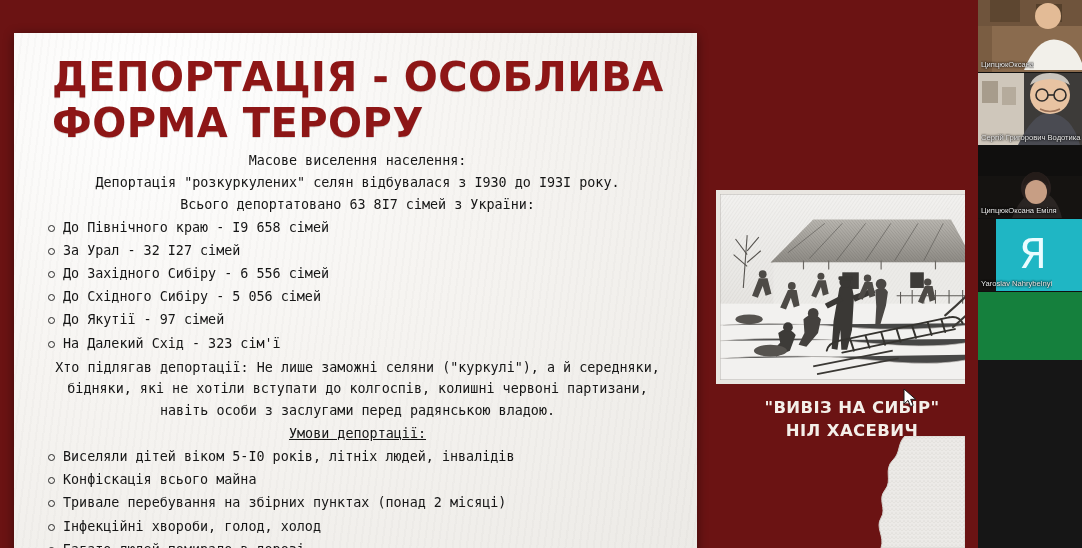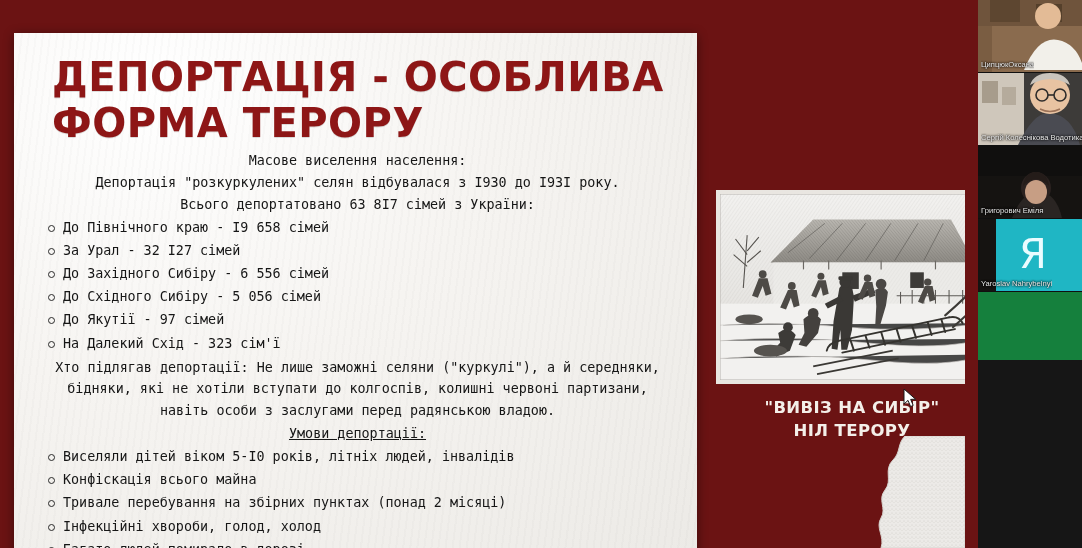--- a/index.html
+++ b/index.html
@@ -398,21 +398,21 @@
             <path d="M100 184 L184 168"></path>
           </g>
 
           <rect x="0" y="0" width="272" height="190" fill="none" stroke="#b5b2ad" stroke-width="1"></rect>
         </svg>
       </div>
     </div>
 
     <div class="art-caption">
       <span class="ln">"ВИВІЗ НА СИБІР"</span>
-      <span class="ln">НІЛ ТЕРОРУ</span>
+      <span class="ln">НІЛ ХАСЕВИЧ</span>
     </div>
 
     <div class="cursor">
       <svg viewBox="0 0 14 20" aria-hidden="true">
         <path d="M1 1 L1 16 L5 12.4 L7.6 18.6 L10.2 17.4 L7.7 11.4 L12.6 11.2 Z" fill="#ffffff" stroke="#1a1a1a" stroke-width="1"></path>
       </svg>
     </div>
 
     <div class="torn">
       <svg viewBox="0 0 118 112" preserveAspectRatio="none" aria-hidden="true">
@@ -467,35 +467,35 @@
           <ellipse cx="72" cy="22" rx="20" ry="19" fill="#e8c3a2"></ellipse>
           <path d="M52 12 q20 -12 40 0 q-4 -12 -20 -12 q-16 0 -20 12" fill="#c9c4bd"></path>
           <g fill="none" stroke="#2e2c2b" stroke-width="1.6">
             <circle cx="64" cy="22" r="6"></circle>
               <circle cx="82" cy="22" r="6"></circle>
             <line x1="70" y1="22" x2="76" y2="22"></line>
           </g>
           <path d="M62 36 q10 5 20 0" stroke="#9c7258" stroke-width="1.4" fill="none"></path>
         </svg>
       </div>
-      <div class="nm">Сергій Колеснікова Водотика</div>
+      <div class="nm">Сергій Григорович Водотика</div>
     </div>
 
     <div class="tile">
       <div class="vid">
         <svg viewBox="0 0 110 72" preserveAspectRatio="none" aria-hidden="true">
           <rect width="110" height="72" fill="#151311"></rect>
           <rect x="0" y="0" width="110" height="30" fill="#100f0e"></rect>
           <path d="M34 72 q10 -26 26 -26 q18 0 24 26 z" fill="#2a2523"></path>
           <ellipse cx="58" cy="42" rx="15" ry="16" fill="#2b2220"></ellipse>
           <ellipse cx="58" cy="46" rx="11" ry="12" fill="#c79e84"></ellipse>
           <path d="M45 40 q13 -14 26 0 q-2 -14 -13 -14 q-11 0 -13 14" fill="#241c19"></path>
         </svg>
       </div>
-      <div class="nm">Григорович Еміля</div>
+      <div class="nm">ЦипцюкОксана Еміля</div>
     </div>
 
     <div class="tile initial">
       <div class="vid">
         <svg viewBox="0 0 110 72" preserveAspectRatio="none" aria-hidden="true">
           <rect x="0" y="0" width="18" height="72" fill="#151311"></rect>
           <rect x="18" y="0" width="92" height="72" fill="#1fb6c4"></rect>
         </svg>
       </div>
       <div class="letter">Я</div>

